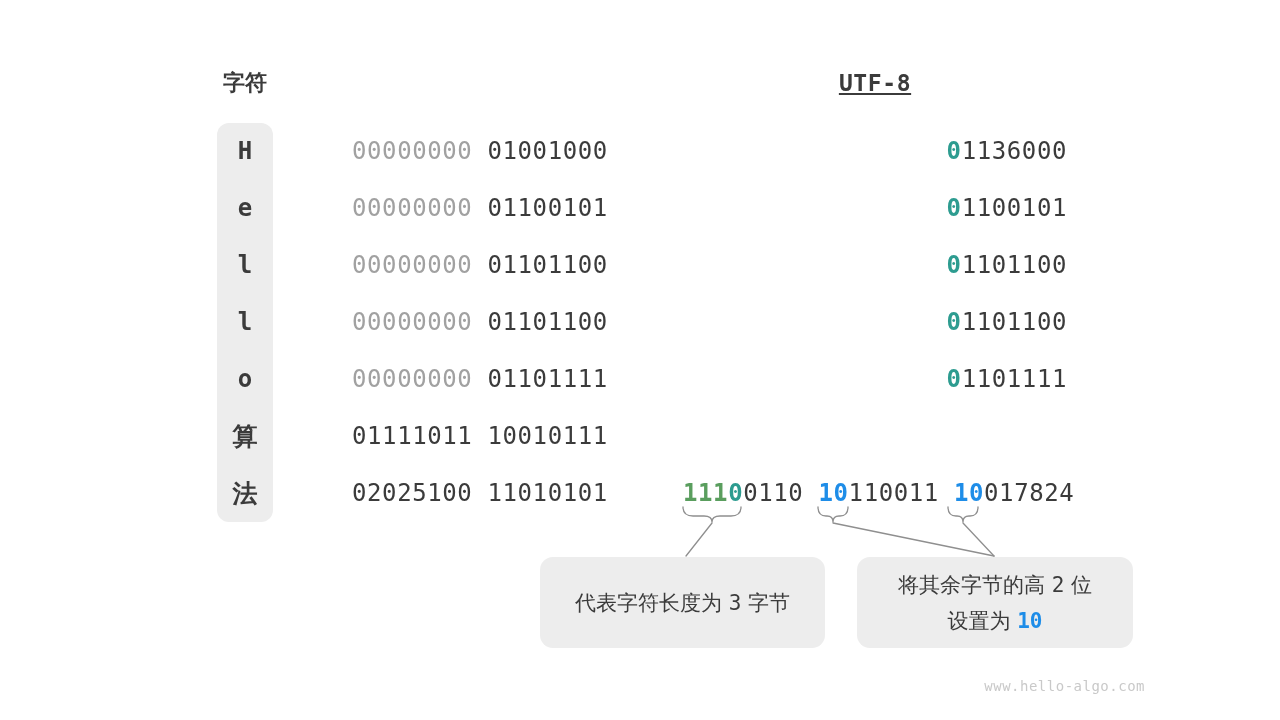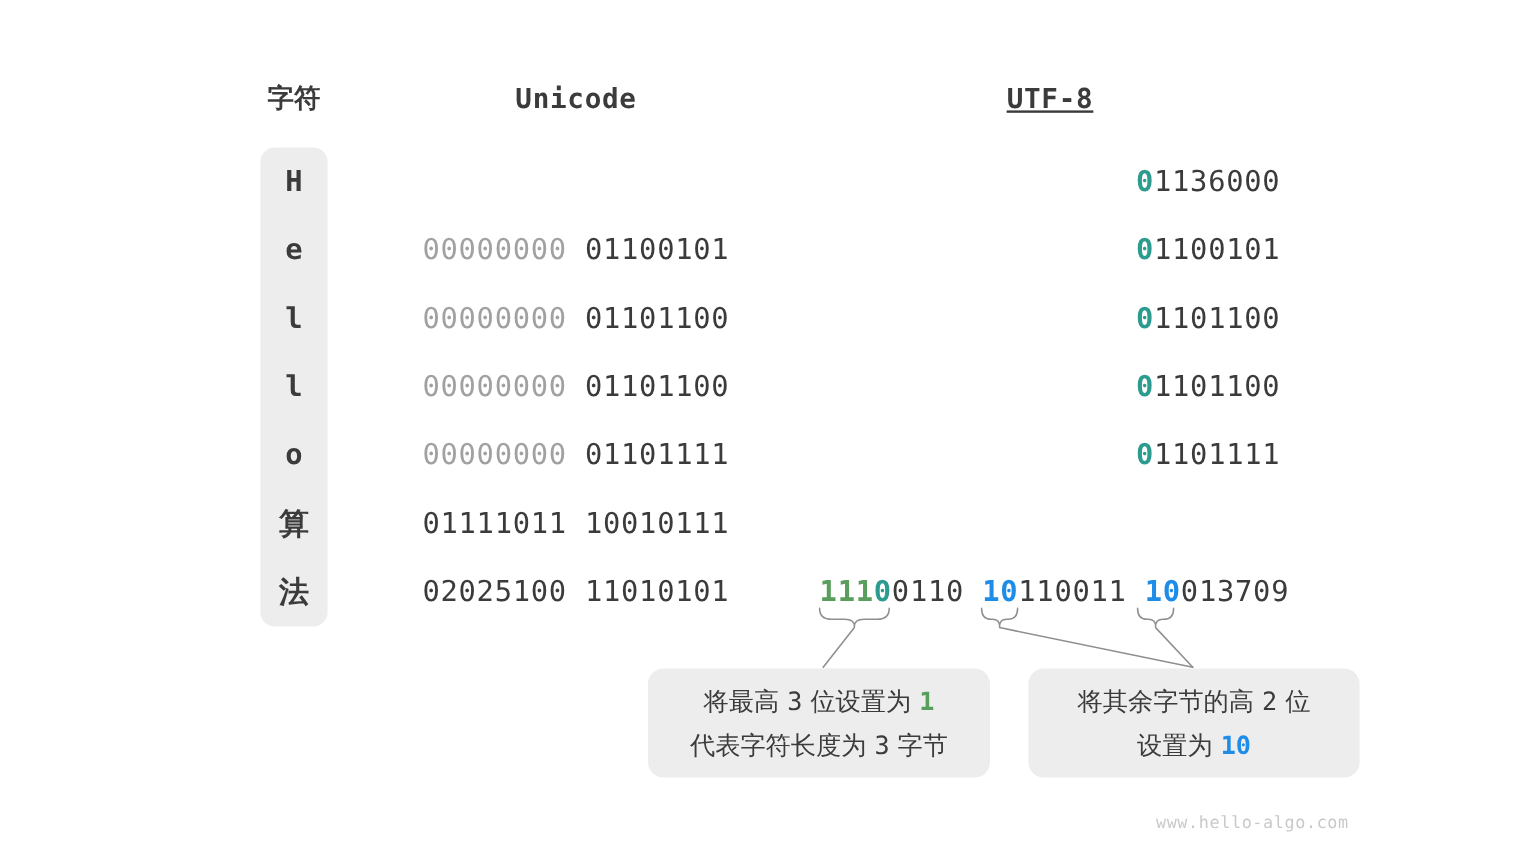--- a/index.html
+++ b/index.html
@@ -2,21 +2,21 @@
 <html style="--dark: #3b3b3b; --muted: #a1a1a1; --green: #5a9e5e; --teal: #2d9c90; --blue: #1e8de8; --panel: #ededed; --connector: #8f8f8f; --watermark: #c9c9c9;"><head>
 <meta charset="utf-8">
 <style>
   :root{
     --dark:#3b3b3b; --muted:#a1a1a1; --green:#5a9e5e; --teal:#2d9c90;
     --blue:#1e8de8; --panel:#ededed; --connector:#8f8f8f; --watermark:#c9c9c9;
   }
   html,body{margin:0;padding:0;background:#fff;}
   .stage{
     position:relative; width:1161px; height:720px; overflow:hidden;
-    background:#fff; font-family:"DejaVu Sans", sans-serif; color:var(--dark);
+    background:#fff; font-family:"DejaVu Sans", sans-serif; color:var(--dark);padding-left:21px;
   }
   .hdr{
     position:absolute; top:68px; height:30px; line-height:30px;
     font-weight:bold; font-size:23px; text-align:center; color:var(--dark);
   }
   .hdr-char{left:217px; width:56px; font-size:22px;}
   .hdr-mono{font-family:"DejaVu Sans Mono", monospace; letter-spacing:0.6px;}
   .hdr-unicode{left:352px; width:256px;}
   .hdr-utf8{left:683px; width:384px;text-decoration:underline;}
   .char-panel{
@@ -57,28 +57,28 @@
     position:absolute; right:37px; top:678px; font-family:"DejaVu Sans Mono", monospace;
     font-size:14px; color:var(--watermark); letter-spacing:0.5px;
   }
 </style>
 </head>
 <body>
 
 <div class="stage">
 
   <div class="hdr hdr-char">字符</div>
-  <div class="hdr hdr-mono hdr-unicode">Unicode</div>
   <div class="hdr hdr-mono hdr-utf8">UTF-8</div>
 
   <div class="char-panel"></div>
 
   <div id="rows">
       <div class="row" style="top: 123px;">
         <div class="cell char-cell">H</div>
+        <div class="cell bin unicode-cell"><span class="muted">00000000 </span><span>01001000</span></div>
         <div class="cell bin utf8-cell"><span class="teal">0</span><span>1136000</span></div>
       </div>
       <div class="row" style="top: 180px;">
         <div class="cell char-cell">e</div>
         <div class="cell bin unicode-cell"><span class="muted">00000000 </span><span>01100101</span></div>
         <div class="cell bin utf8-cell"><span class="teal">0</span><span>1100101</span></div>
       </div>
       <div class="row" style="top: 237px;">
         <div class="cell char-cell">l</div>
         <div class="cell bin unicode-cell"><span class="muted">00000000 </span><span>01101100</span></div>
@@ -94,36 +94,35 @@
         <div class="cell bin unicode-cell"><span class="muted">00000000 </span><span>01101111</span></div>
         <div class="cell bin utf8-cell"><span class="teal">0</span><span>1101111</span></div>
       </div>
       <div class="row" style="top: 408px;">
         <div class="cell char-cell cjk">算</div>
         <div class="cell bin unicode-cell"><span>01111011 10010111</span></div>
       </div>
       <div class="row" style="top: 465px;">
         <div class="cell char-cell cjk">法</div>
         <div class="cell bin unicode-cell"><span>02025100 11010101</span></div>
-        <div class="cell bin utf8-cell"><span class="green">111</span><span class="teal">0</span><span>0110 </span><span class="blue">10</span><span>110011 </span><span class="blue">10</span><span>013709</span></div>
+        <div class="cell bin utf8-cell"><span class="green">111</span><span class="teal">0</span><span>0110 </span><span class="blue">10</span><span>110011 </span><span class="blue">10</span><span>017824</span></div>
       </div>
     </div>
 
   <svg class="connectors" width="1280" height="720" viewBox="0 0 1280 720">
     <path d="M683,507 C683,513 686,516 693,516 L704,516 C709,516 712,518 712,522 C712,518 715,516 720,516 L731,516 C738,516 741,513 741,507"></path>
     <path d="M818,507 C818,513 821,516 826,516 L827,516 C831,516 833,518 833,522 C833,518 835,516 839,516 L840,516 C845,516 848,513 848,507"></path>
     <path d="M948,507 C948,513 951,516 956,516 L957,516 C961,516 963,518 963,522 C963,518 965,516 969,516 L970,516 C975,516 978,513 978,507"></path>
     <path d="M712,523 L686,556"></path>
     <path d="M833,523 L994,556"></path>
     <path d="M963,523 L994,556"></path>
   </svg>
 
   <div id="callouts">
       <div class="callout callout-0">
-        <div class="cl-line"><span>将最高 </span><span class="num">3</span><span> 位设置为 </span><span class="num green">1</span></div>
         <div class="cl-line"><span>代表字符长度为 </span><span class="num">3</span><span> 字节</span></div>
       </div>
       <div class="callout callout-1">
         <div class="cl-line"><span>将其余字节的高 </span><span class="num">2</span><span> 位</span></div>
         <div class="cl-line"><span>设置为 </span><span class="num blue">10</span></div>
       </div>
     </div>
 
   <div class="watermark">www.hello-algo.com</div>
 </div>

